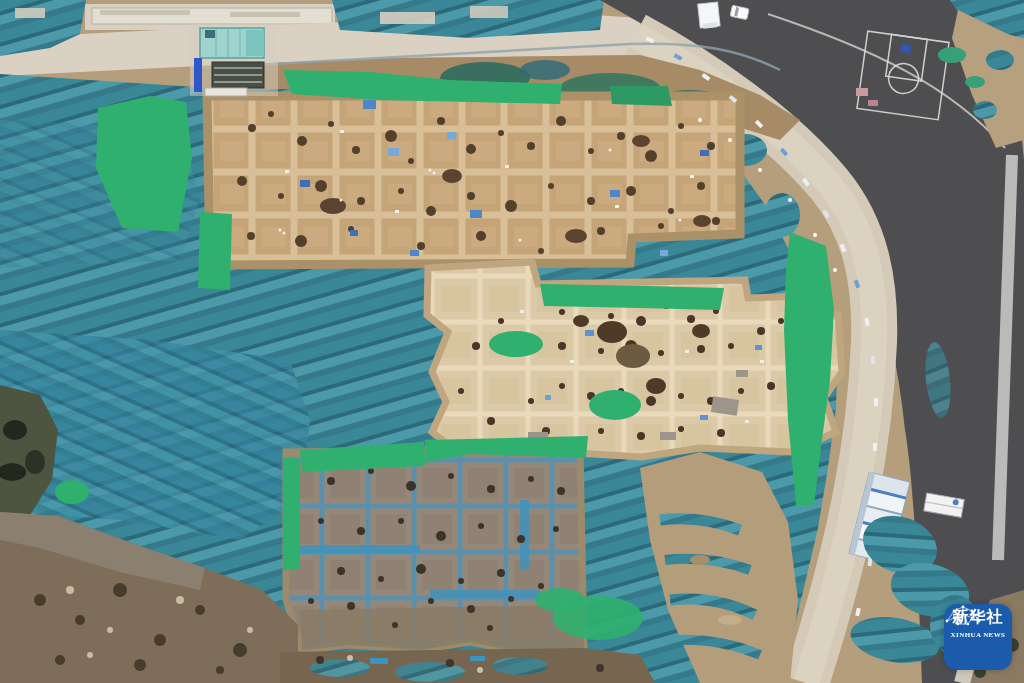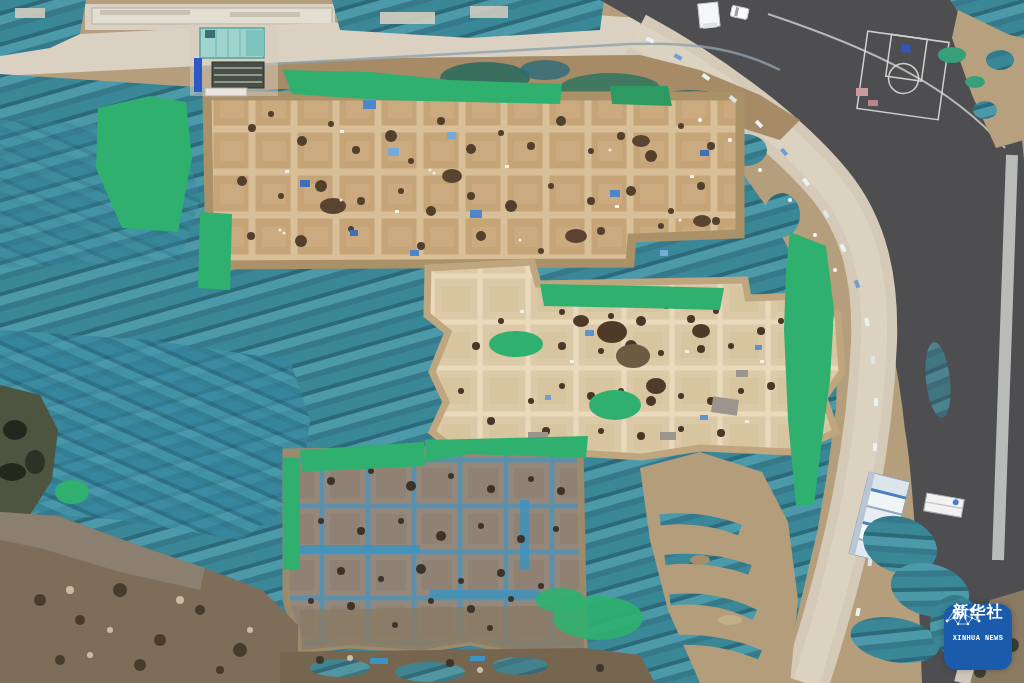--- a/index.html
+++ b/index.html
@@ -1,26 +1,26 @@
 <!DOCTYPE html>
 <html style="--netting-teal: #3a8797; --netting-light: #4c9aa9; --netting-dark: #2c6a7a; --bright-green: #2fb06e; --earth-tan: #b59e7b; --trench-tan: #c5a478; --baulk-tan: #d8bf98; --central-cream: #dbc9a7; --south-gray: #95887a; --south-blue: #5591af; --asphalt: #4e4e51; --road-light: #d5cab7; --pavement: #d8d1c3; --soil-dark: #7e6e59; --pit-brown: #52402d; --watermark-blue: #1a5cab; --container-white: #f1f4f7; --office-teal: #9fd4ce; --court-line: #e6e6e4;"><head>
 <meta charset="utf-8">
 <style>
   html,body{margin:0;padding:0;background:#222;}
   .stage{position:relative;width:1024px;height:683px;overflow:hidden;background:#b59e7b;
          font-family:"Liberation Sans",sans-serif;}
   .stage svg{position:absolute;left:0;top:0;display:block;}
   .watermark{position:absolute;left:944px;top:604px;width:68px;height:66px;
     background:var(--watermark-blue,#1a5cab);border-radius:13px;color:#fff;
-    display:flex;flex-direction:column;align-items:center;box-sizing:border-box;
+    display:flex;flex-direction:column;align-items:center;padding-top:5px;box-sizing:border-box;
     box-shadow:0 0 6px rgba(0,0,30,.25);}
   .wm-title{font-family:"DejaVu Sans",sans-serif;font-size:16px;font-weight:bold;
     letter-spacing:1px;line-height:1.05;white-space:nowrap;}
-  .wm-sub{font-family:Liberation Mono, monospace;font-size:7px;font-weight:bold;
-    letter-spacing:.4px;margin-top:13px;white-space:nowrap;}
+  .wm-sub{font-family:Liberation Serif, serif;font-size:7px;font-weight:bold;
+    letter-spacing:.4px;margin-top:5px;white-space:nowrap;}
   .wm-icon{margin-top:2px;}
 </style>
 </head>
 <body>
 
 <div class="stage">
 <svg width="1024" height="683" viewBox="0 0 1024 683">
   <defs>
     <pattern id="net" width="30" height="30" patternUnits="userSpaceOnUse" patternTransform="rotate(-16)">
       <rect width="30" height="11" y="0" fill="var(--netting-teal,#3a8797)"></rect>

